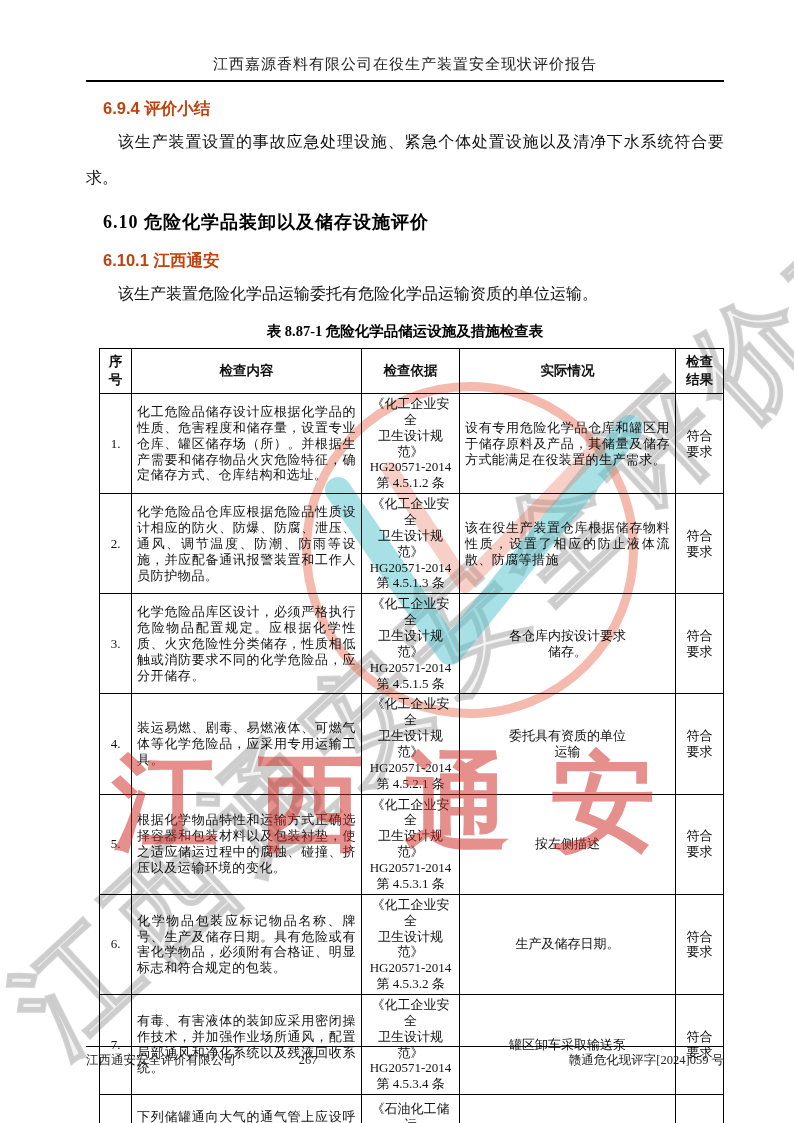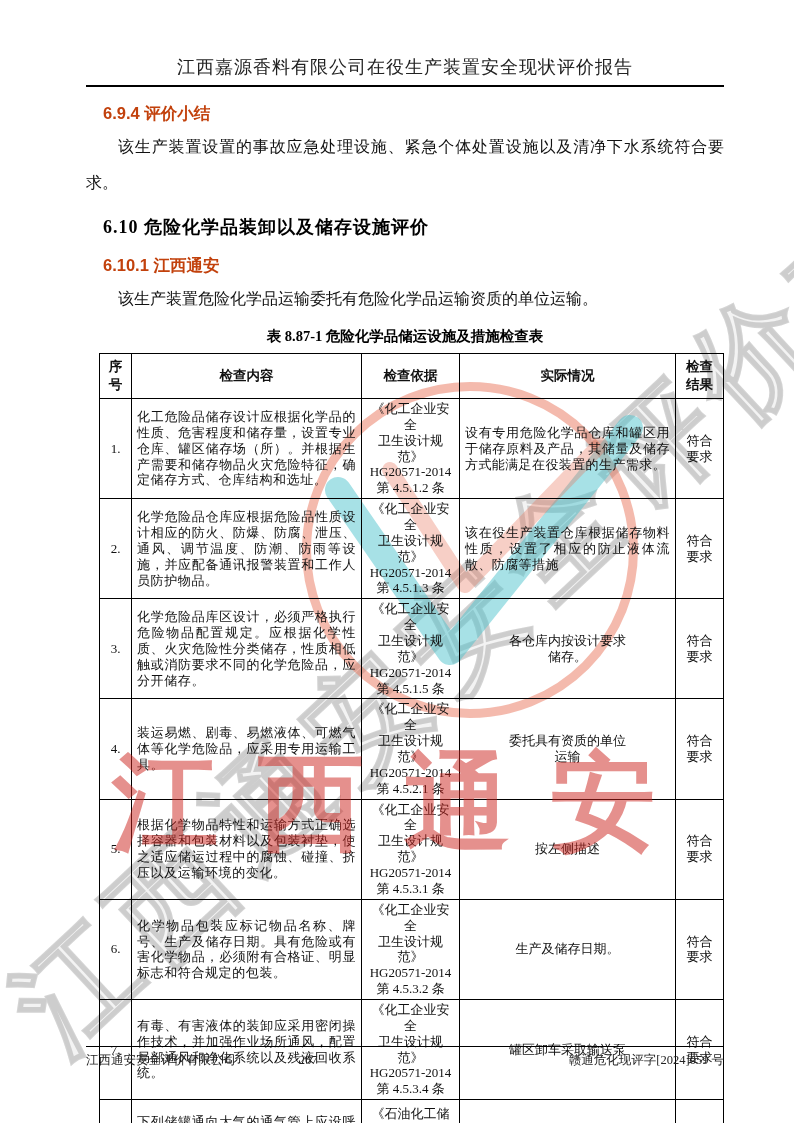--- a/index.html
+++ b/index.html
@@ -22,21 +22,21 @@
   }
   .wm-seal-inner{position:absolute;left:300px;top:400px;}
   .wm-red{
     position:absolute;left:112px;top:732px;white-space:nowrap;
     font-size:106px;font-weight:bold;letter-spacing:40px;
     color:rgba(203,34,28,0.50);font-family:"Liberation Serif","DejaVu Serif",serif;
   }
   
   .content{position:relative;z-index:1;padding:55px 70px 0 86px;}
   .doc-header{
-    text-align:center;font-size:18px;letter-spacing:1px;color:#222;
+    text-align:center;font-size:15px;letter-spacing:1px;color:#222;
     padding-bottom:6px;border-bottom:2px solid #000;
   }
   h2.h-sans{
     font-family:"Liberation Sans","DejaVu Sans",sans-serif;
     font-size:16.5px;margin:16px 0 4px 17px;color:#c2410c;
   }
   h1.h-kai{
     font-family:"Liberation Serif","DejaVu Serif",serif;
     font-size:18px;margin:14px 0 4px 17px;color:#000;letter-spacing:1px;
   }

